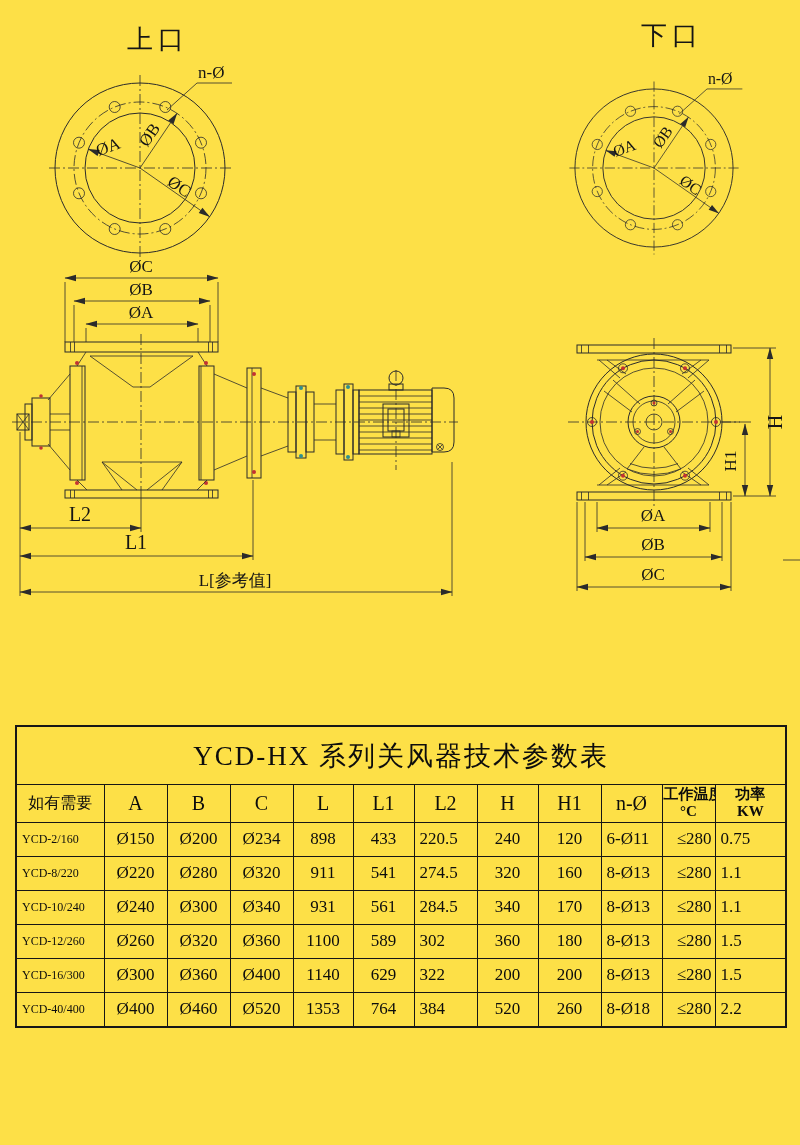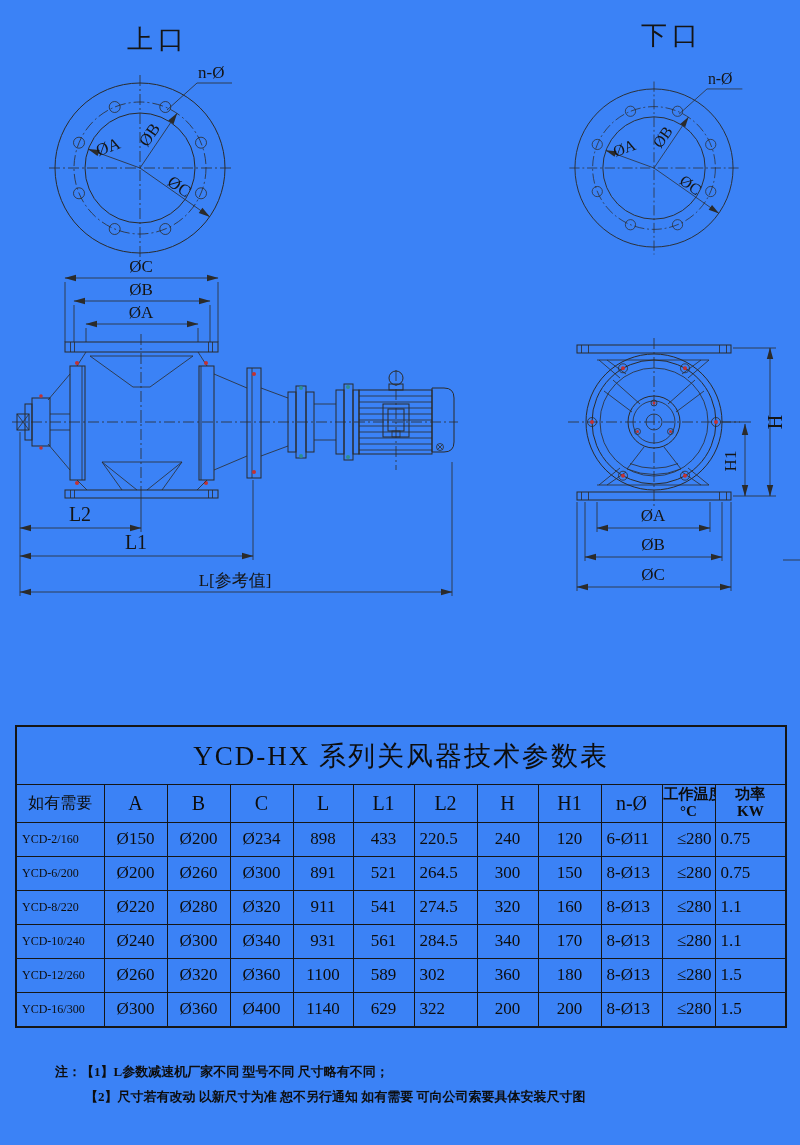--- a/index.html
+++ b/index.html
@@ -1,16 +1,16 @@
 <!DOCTYPE html>
 <html><head>
 <meta charset="utf-8">
 <style>
   html,body{margin:0;padding:0;background:#fff;}
-  #sheet{position:relative;width:800px;height:1145px;background:#3b82f6;overflow:hidden;
+  #sheet{position:relative;width:800px;height:1145px;background:#fde047;overflow:hidden;
          font-family:"Liberation Serif","DejaVu Serif",serif;color:#111;}
   svg{position:absolute;left:0;top:0;}
   svg .ln{stroke:#2b2b2b;stroke-width:1;fill:none;}
   svg .thin{stroke:#2b2b2b;stroke-width:0.8;fill:none;}
   svg .cl{stroke:#2b2b2b;stroke-width:0.8;fill:none;stroke-dasharray:11 3 2 3;}
   svg text{fill:#151515;font-family:"Liberation Serif","DejaVu Serif",serif;}
   svg .dimtxt{font-size:17px;}
   svg .bigtxt{font-size:20px;}
   svg .cjk{font-size:26px;letter-spacing:5px;}
   svg .boltdot{fill:#c23232;}
@@ -330,34 +330,20 @@
           <td class="c">898</td>
           <td class="c">433</td>
           <td class="l">220.5</td>
           <td class="c">240</td>
           <td class="c">120</td>
           <td class="l">6-Ø11</td>
           <td class="r">≤280</td>
           <td class="l">0.75</td>
   </tr>
   <tr>
-    <td class="l model">YCD-6/200</td>
-          <td class="c">Ø200</td>
-          <td class="c">Ø260</td>
-          <td class="c">Ø300</td>
-          <td class="c">891</td>
-          <td class="c">521</td>
-          <td class="l">264.5</td>
-          <td class="c">300</td>
-          <td class="c">150</td>
-          <td class="l">8-Ø13</td>
-          <td class="r">≤280</td>
-          <td class="l">0.75</td>
-  </tr>
-  <tr>
     <td class="l model">YCD-8/220</td>
           <td class="c">Ø220</td>
           <td class="c">Ø280</td>
           <td class="c">Ø320</td>
           <td class="c">911</td>
           <td class="c">541</td>
           <td class="l">274.5</td>
           <td class="c">320</td>
           <td class="c">160</td>
           <td class="l">8-Ø13</td>
@@ -399,21 +385,31 @@
           <td class="c">Ø400</td>
           <td class="c">1140</td>
           <td class="c">629</td>
           <td class="l">322</td>
           <td class="c">200</td>
           <td class="c">200</td>
           <td class="l">8-Ø13</td>
           <td class="r">≤280</td>
           <td class="l">1.5</td>
   </tr>
+  <tr>
+    <td class="l model">YCD-40/400</td>
+          <td class="c">Ø400</td>
+          <td class="c">Ø460</td>
+          <td class="c">Ø520</td>
+          <td class="c">1353</td>
+          <td class="c">764</td>
+          <td class="l">384</td>
+          <td class="c">520</td>
+          <td class="c">260</td>
+          <td class="l">8-Ø18</td>
+          <td class="r">≤280</td>
+          <td class="l">2.2</td>
+  </tr>
 </tbody>
     </table>
 
-<div class="notes">
-  <div>注：【1】L参数减速机厂家不同 型号不同 尺寸略有不同；</div>
-  <div class="l2">【2】尺寸若有改动 以新尺寸为准 恕不另行通知 如有需要 可向公司索要具体安装尺寸图</div>
+
 </div>
 
-</div>
-
 </body></html>

